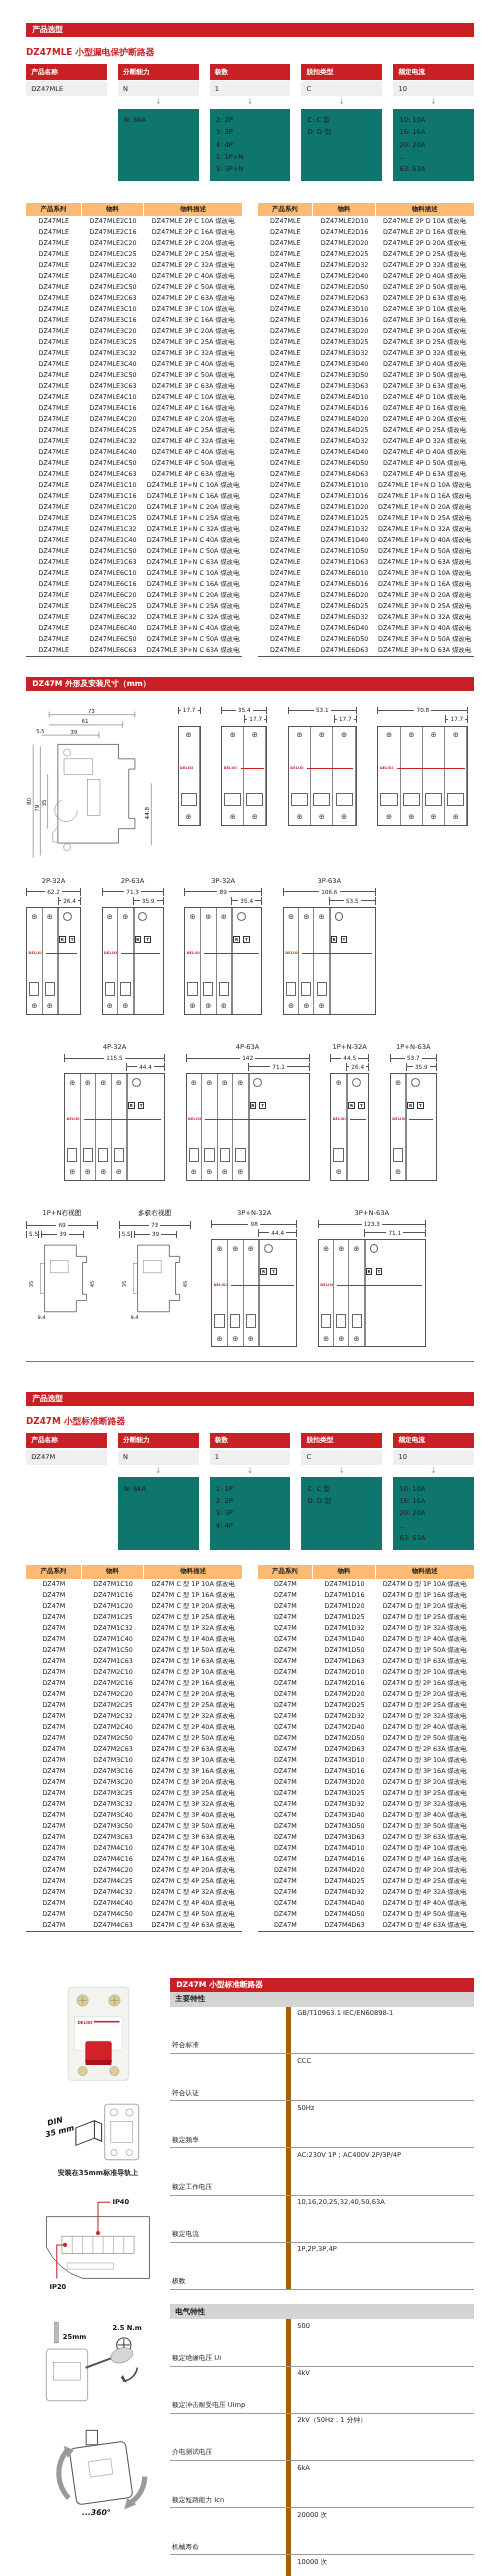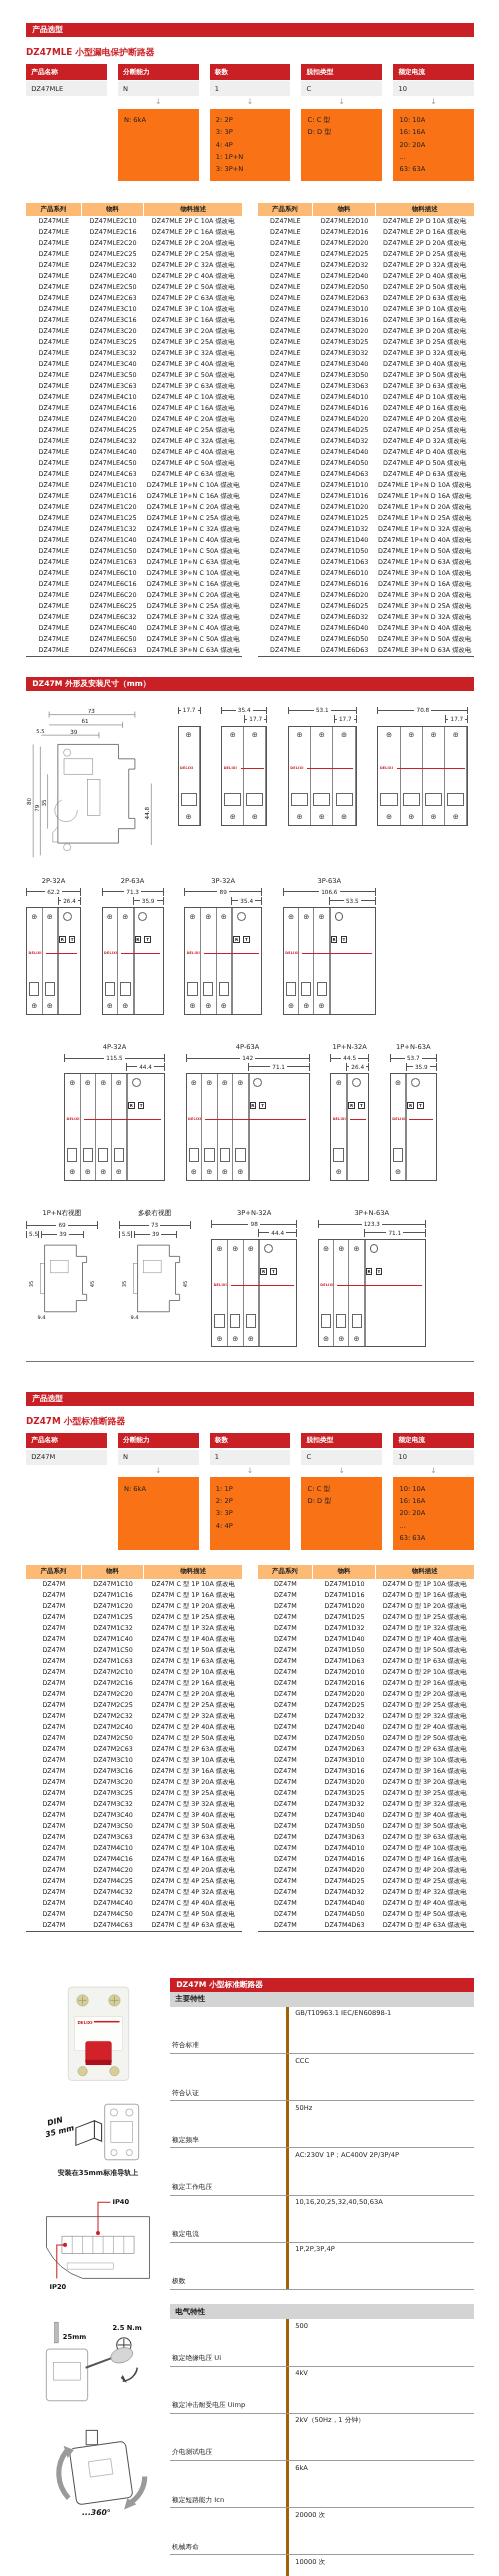--- a/index.html
+++ b/index.html
@@ -6,21 +6,21 @@
   body{width:500px;background:#fff;color:#1c1c1c;font-family:"DejaVu Sans","Liberation Sans",sans-serif;}
   .page{width:500px;min-height:3039px;padding:23px 26px 31px;}
   
   .redbar{background:#c92026;color:#fff;font-weight:bold;font-size:7.7px;padding:2.1px 6.2px;line-height:9.8px;}
   .section-title{color:#c92026;font-weight:bold;font-size:8.8px;margin:10.3px 0 5.2px;}
   
   .selgrid{display:grid;grid-template-columns:repeat(5,1fr);gap:11px;}
   .sel-hcell{background:#c92026;color:#fff;font-size:6.7px;font-weight:bold;padding:3.1px 5.2px;}
   .sel-vcell{background:#efefef;font-size:6.7px;padding:3.6px 5.2px;}
   .sel-arrow{text-align:center;color:#9a9a9a;font-size:7.7px;height:12.4px;line-height:12.4px;}
-  .sel-opt{background:#f97316;padding:5.2px 6.2px;min-height:57px;}
+  .sel-opt{background:#0f766e;padding:5.2px 6.2px;min-height:57px;}
   .sel-opt.empty{background:transparent;}
   .opt-line{font-size:6.7px;line-height:1.85;}
   
   .mtables{display:flex;gap:15.5px;margin-top:21.6px;}
   .mtable{width:216px;font-size:6.4px;border-bottom:1px solid #555;}
   .mrow{display:flex;height:11px;line-height:11px;text-align:center;}
   .mrow.mhead{background:#fdba74;font-weight:bold;height:13.4px;line-height:13.4px;}
   .mrow.mhead .mcell{border-right:1px solid #fff;}
   .mrow.mhead .mcell:last-child{border-right:none;}
   .mcell:nth-child(1){width:56px;}
@@ -57,21 +57,21 @@
   .detail-right{flex:1;}
   .graphic-caption{font-size:7px;font-weight:bold;text-align:center;margin-top:3.1px;}
   .features{display:flex;margin:7.2px 0 11.3px;}
   .features ul{list-style:none;width:50%;}
   .features li{font-size:7px;padding:1.5px 0;}
   .features li::before{content:"·";font-weight:bold;margin-right:3.1px;}
   .spec-head{background:#d4d4d4;font-weight:bold;font-size:7.5px;padding:2.6px 5.2px;margin:14.4px 0 0;}
   .spec-head:first-child{margin-top:0;}
   .spec-row{display:flex;border-bottom:0.5px solid #9c9c9c;font-size:6.7px;min-height:13.4px;align-items:stretch;}
   .spec-label{width:116px;flex:none;padding:2.6px 2.1px;margin-top:32px;}
-  .spec-value{flex:1;border-left:3px solid #a16207;padding:2.6px 6.2px;white-space:pre-line;}
+  .spec-value{flex:1;border-left:5px solid #a16207;padding:2.6px 6.2px;white-space:pre-line;}
   svg text{font-family:"DejaVu Sans","Liberation Sans",sans-serif;}
 </style>
 </head>
 <body>
 
 <div class="page">
 
   <div class="redbar">产品选型</div>
   <div class="section-title">DZ47MLE 小型漏电保护断路器</div>
   <div id="sel1">

